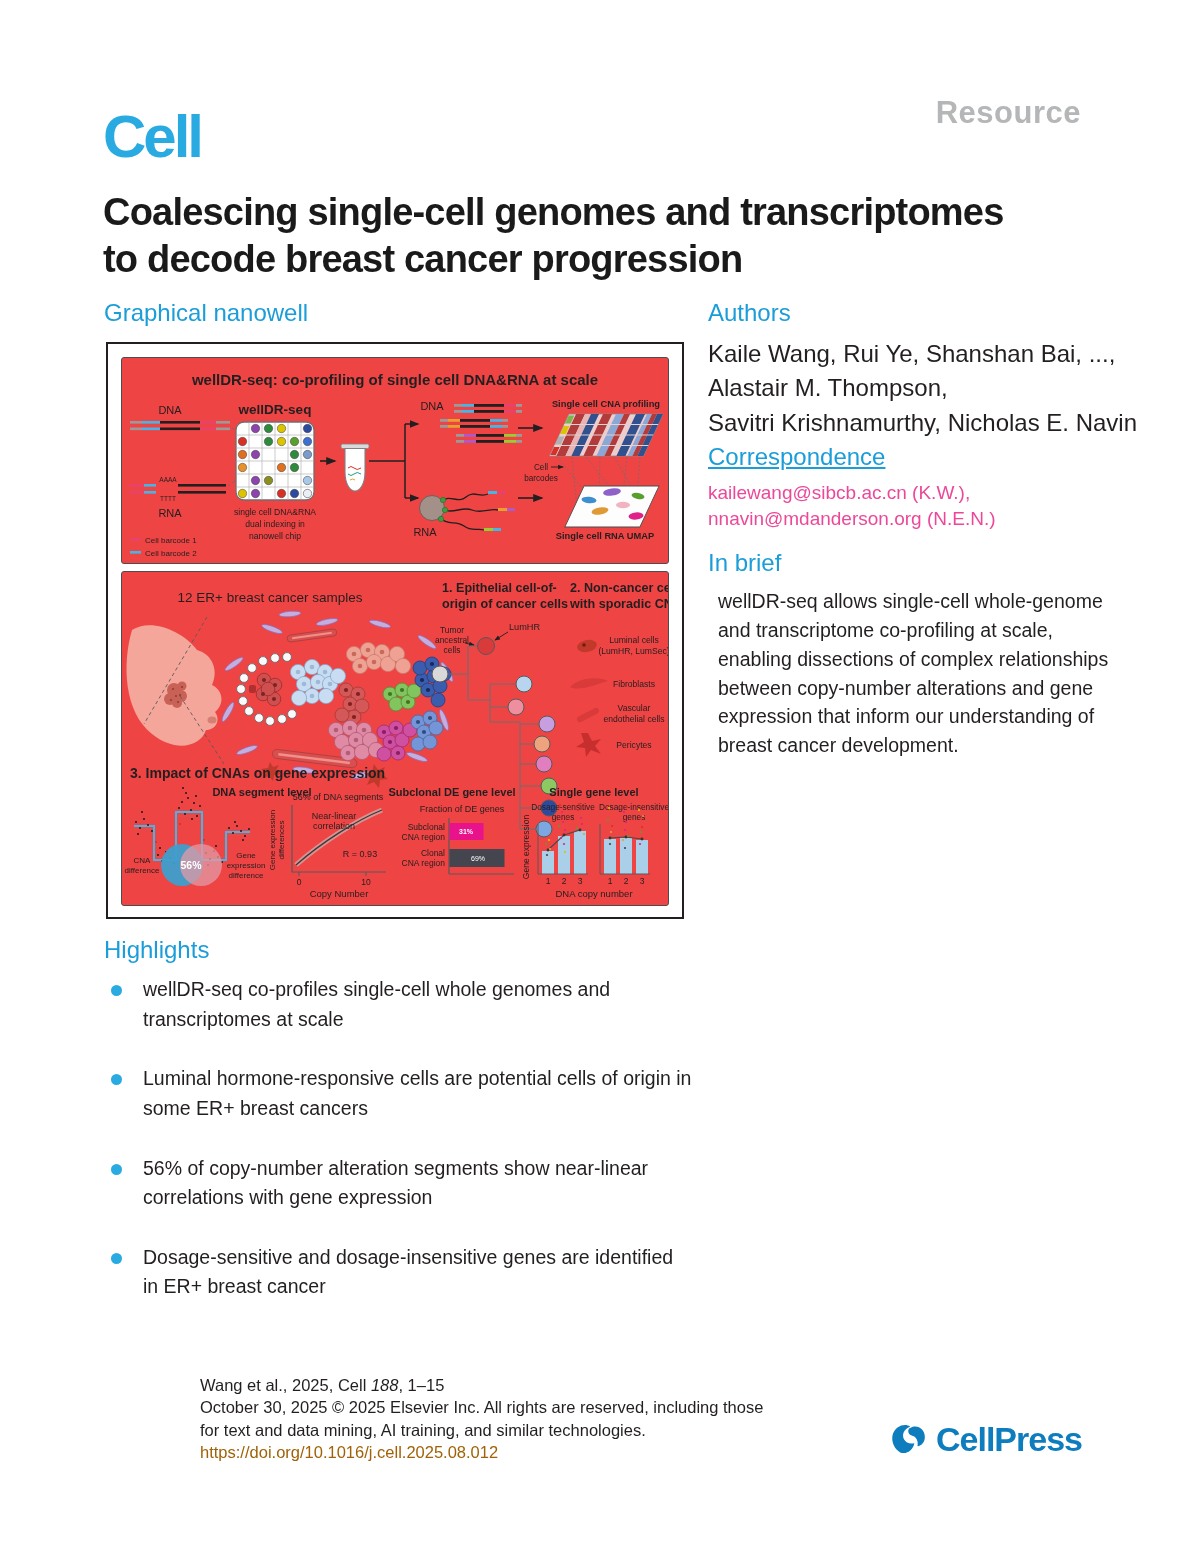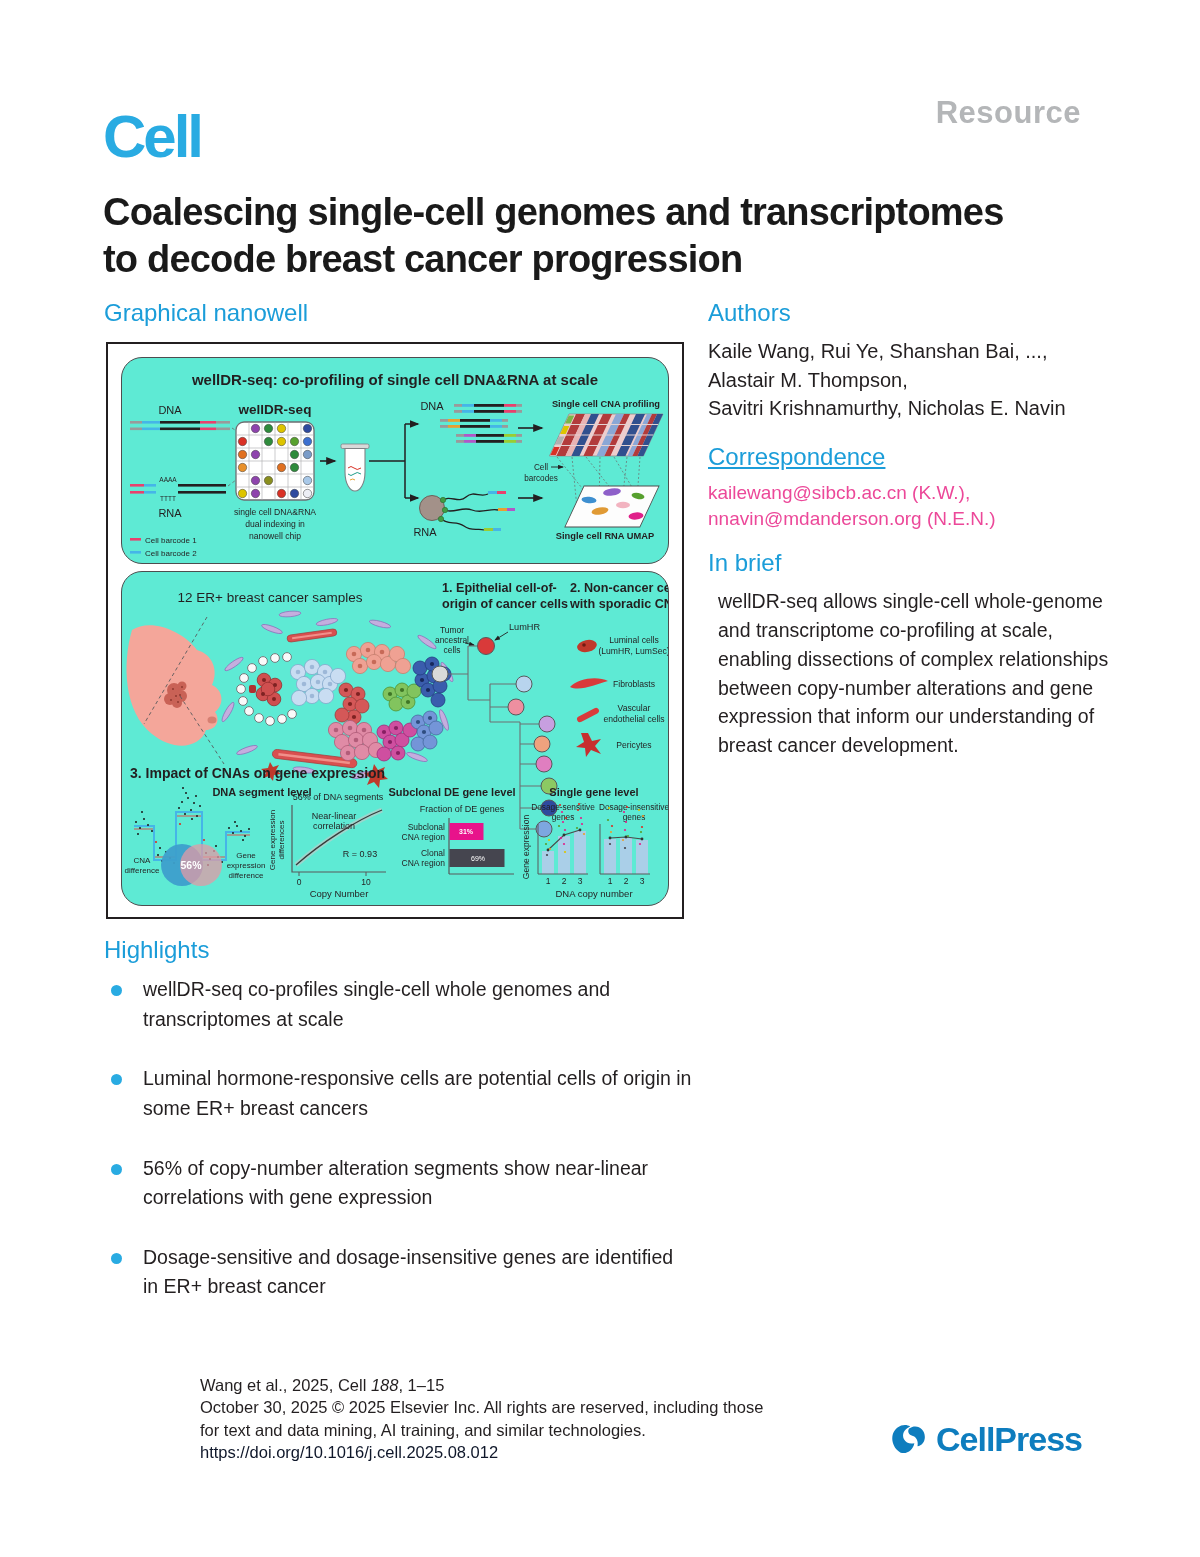--- a/index.html
+++ b/index.html
@@ -19,44 +19,44 @@
     position:absolute; left:103px; top:189px; margin:0; font-size:38px;
     font-weight:bold; line-height:1.24; letter-spacing:-0.8px; color:#1a1a1a;
   }
   .heading { position:absolute; font-size:24px; color:#1b9dd9; font-weight:400; }
   #ga-heading { left:104px; top:299px; }
   #authors-heading { left:708px; top:299px; }
   #corr-heading { left:708px; top:443px;text-decoration:underline; }
   #inbrief-heading { left:708px; top:549px; }
   #hl-heading { left:104px; top:936px; }
 
-  .authors-text { position:absolute; left:708px; top:337px; font-size:20px; line-height:1.43; }
+  .authors-text { position:absolute; left:708px; top:337px; font-size:24px; line-height:1.43; }
   .corr-text { position:absolute; left:708px; top:480px; font-size:19px; line-height:1.38; }
   .corr-text span { color:#ec4899; }
   .inbrief-text { position:absolute; left:708px; top:587px; width:402px; font-size:19.5px; line-height:1.48;margin-left:10px; }
 
   .ga-box {
     position:absolute; left:106px; top:342px; width:574px; height:573px;
     border:2px solid #231f20; background:#fff;
   }
-  .ga-panel { position:absolute; border:1.5px solid #4d4d4f; border-radius:21px; background:#5eead4; }
+  .ga-panel { position:absolute; border:1.5px solid #4d4d4f; border-radius:3px; background:#ef4444; }
   .ga-panel-top { left:13px; top:13px; width:546px; height:205px; }
   .ga-panel-bottom { left:13px; top:227px; width:546px; height:333px; }
   .ga-panel svg { display:block; width:100%; height:100%; }
 
   svg text { font-family:"Liberation Sans", sans-serif; fill:#231f20; }
   .wtxt { fill:#ffffff; }
 
   .highlights { position:absolute; left:104px; top:975px; width:606px; }
   .hl-item { display:flex; margin-bottom:30px; }
   .hl-bullet { width:11px; height:11px; border-radius:50%; background:#29abe2; margin:10px 21px 0 7px; flex:none; }
   .hl-text { font-size:19.5px; line-height:1.52; width:550px; }
 
   .footer { position:absolute; left:200px; top:1374px; font-size:16.5px; line-height:1.36; }
-  .doi { color:#0f172a; text-decoration:none; }
+  .doi { color:#a16207; text-decoration:none; }
   .vol-italic { font-style:italic; }
   .cellpress {
     position:absolute; right:118px; top:1418px; display:flex; align-items:center;
     color:#0e7dbe; font-weight:bold; font-size:34px; letter-spacing:-1px;
   }
   .cp-icon { width:42px; height:42px; margin-right:8px; }
 </style>
 </head>
 <body>
 

